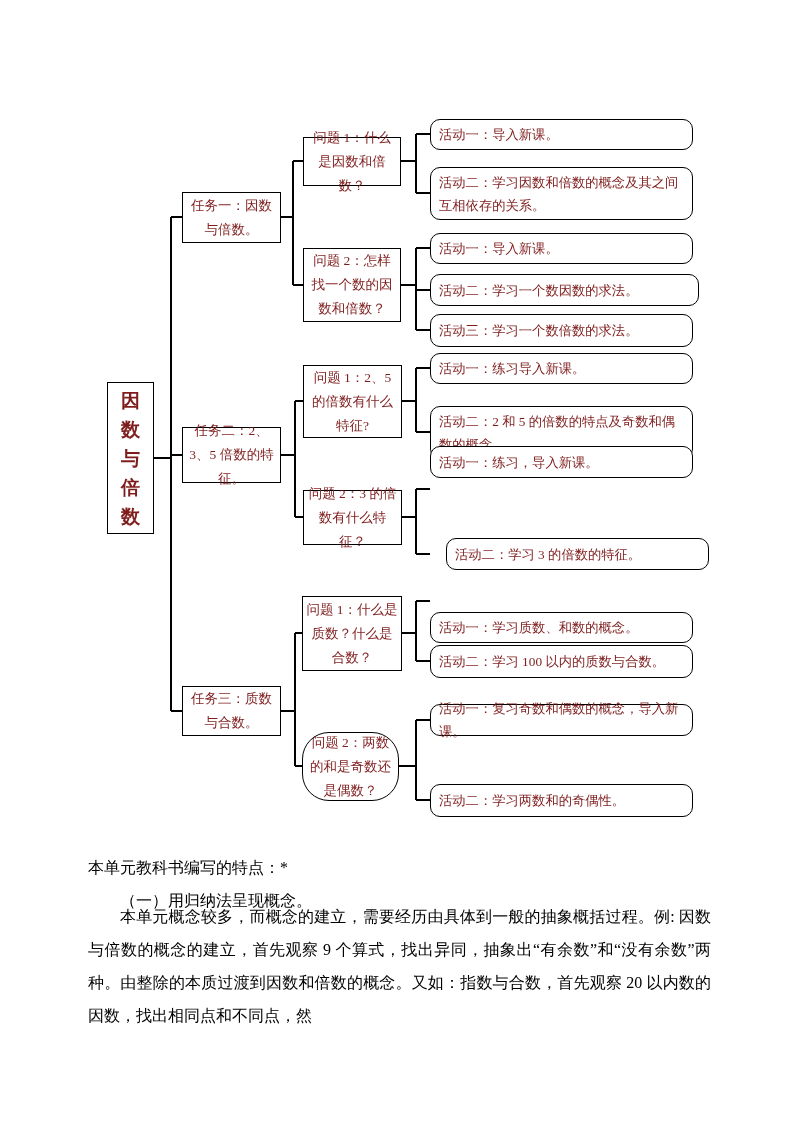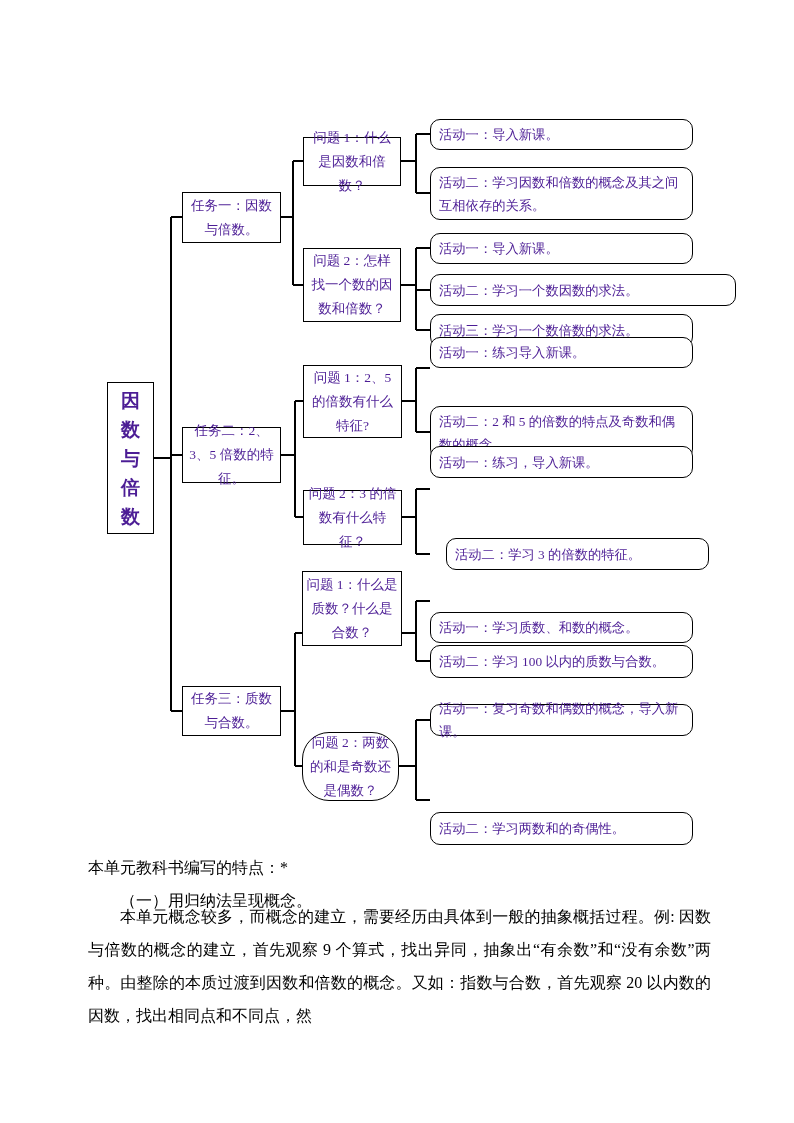--- a/index.html
+++ b/index.html
@@ -18,21 +18,21 @@
     position: absolute;
     box-sizing: border-box;
     border: 1.4px solid #000000;
     background: #ffffff;
     display: flex;
     align-items: center;
     justify-content: center;
     text-align: center;
     font-size: 13.5px;
     line-height: 24px;
-    color: #4c1d95;
+    color: #7f1d1d;
     padding: 1px 3px;
   }
   .node.root {
     font-weight: bold;
     font-size: 19px;
     line-height: 29px;
     white-space: pre-line;
     letter-spacing: 0;
   }
   .node.activity {
@@ -45,35 +45,35 @@
   }
   
   #root { left:107px; top:382px; width:47px;  height:152px; }
   #t1   { left:182px; top:192px; width:99px;  height:51px; }
   #t2   { left:182px; top:427px; width:99px;  height:56px; }
   #t3   { left:182px; top:686px; width:99px;  height:50px; }
   #q1   { left:303px; top:137px; width:98px;  height:49px; }
   #q2   { left:303px; top:248px; width:98px;  height:74px; }
   #q3   { left:303px; top:365px; width:99px;  height:73px; }
   #q4   { left:303px; top:490px; width:99px;  height:55px; }
-  #q5   { left:302px; top:571px; width:100px; height:75px; }
+  #q5   { left:302px; top:596px; width:100px; height:75px; }
   #q6   { left:302px; top:732px; width:97px;  height:69px;border-radius:27px; }
   #a1   { left:430px; top:119px; width:263px; height:31px; }
   #a2   { left:430px; top:167px; width:263px; height:53px; }
   #a3   { left:430px; top:233px; width:263px; height:31px; }
-  #a4   { left:430px; top:274px; width:306px; height:32px;font-family:Liberation Serif, serif; }
+  #a4   { left:430px; top:274px; width:269px; height:32px;font-family:Liberation Serif, serif; }
   #a5   { left:430px; top:314px; width:263px; height:33px; }
-  #a6   { left:430px; top:337px; width:263px; height:31px; }
+  #a6   { left:430px; top:353px; width:263px; height:31px; }
   #a7   { left:430px; top:406px; width:263px; height:53px; }
   #a8   { left:430px; top:446px; width:263px; height:32px; }
   #a9   { left:430px; top:538px; width:263px; height:32px;margin-left:16px; }
   #a10  { left:430px; top:586px; width:263px; height:31px;margin-top:26px; }
   #a11  { left:430px; top:645px; width:263px; height:33px; }
   #a12  { left:430px; top:704px; width:263px; height:32px; }
-  #a13  { left:430px; top:784px; width:263px; height:33px;margin-top:28px; }
+  #a13  { left:430px; top:784px; width:263px; height:33px; }
   .heading   { top: 858px; position: absolute; left: 88px; width: 623px; }
   .subheading{ top: 891px; position: absolute; left: 88px; width: 623px; text-indent: 2em; }
   .paragraph {
     top: 900px; position: absolute; left: 88px; width: 623px;
     line-height: 33px;
     text-align: justify;
     text-indent: 2em;
   }
 </style>
 </head>

